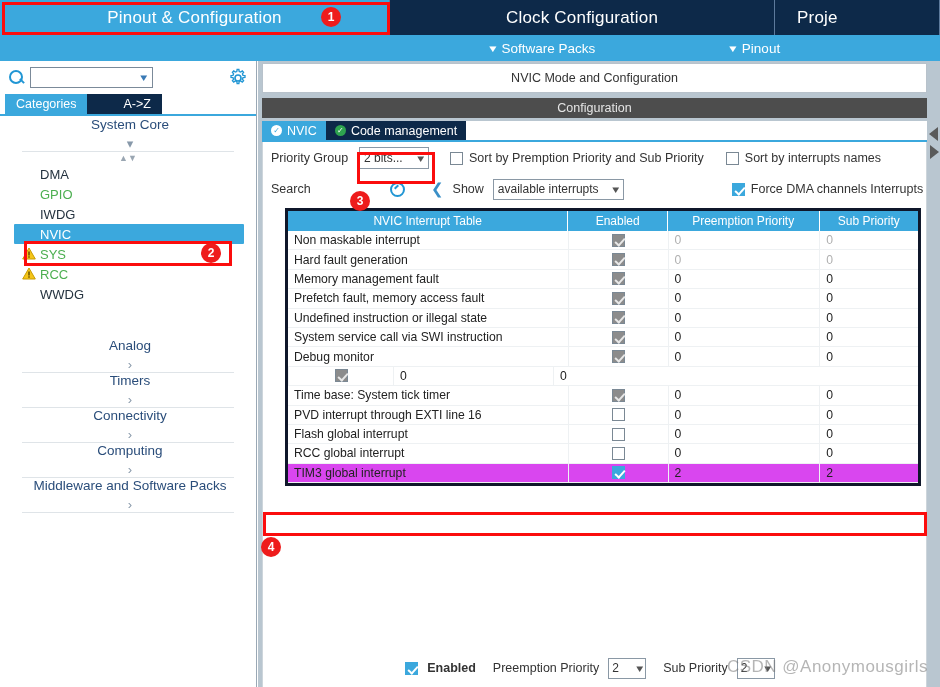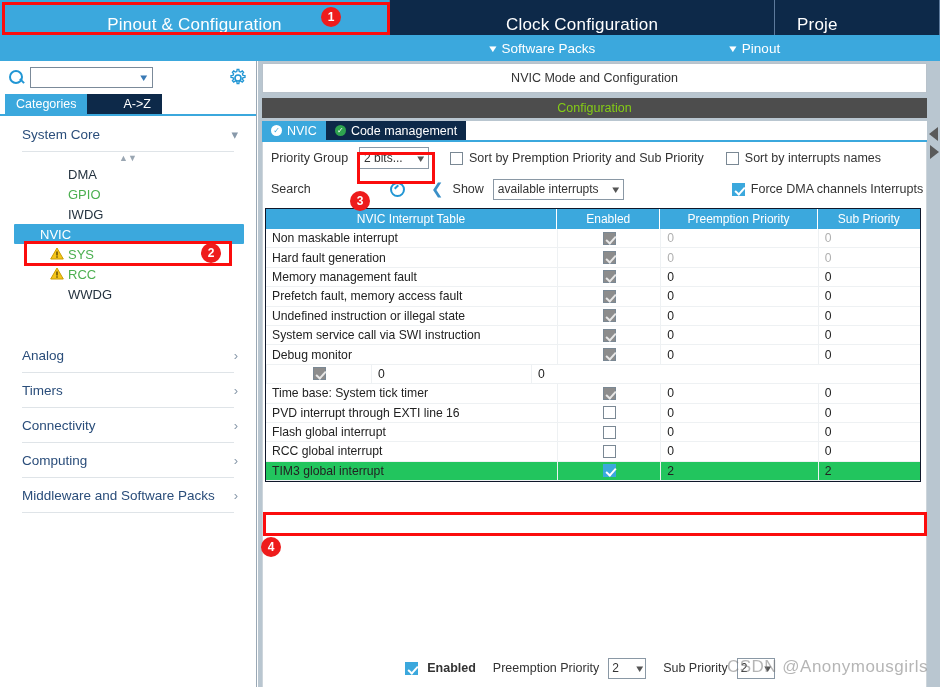--- a/index.html
+++ b/index.html
@@ -11,21 +11,21 @@
     background: #ffffff;
   }
   #app { position: relative; width: 940px; height: 687px; }
 
   
   .topbar {
     position: absolute; left: 0; top: 0; width: 940px; height: 35px;
     background: #0d2949; display: flex; align-items: stretch;
   }
   .topbar-tab {
-    display: flex; align-items: flex-end; justify-content: center;
+    display: flex; align-items: center; justify-content: center;
     color: #ffffff; font-size: 17px; letter-spacing: .2px;
     border-right: 1px solid #5d7a9c;
   }
   .tab-pinout { width: 390px; background: #3ba8dd; }
   .tab-clock  { width: 385px; }
   .tab-proj   { width: 165px; justify-content: flex-start; padding-left: 22px; }
 
   .subbar {
     position: absolute; left: 0; top: 35px; width: 940px; height: 26px;
     background: #3ba8dd; display: flex; align-items: center;
@@ -73,30 +73,30 @@
     height: 20px; padding: 0 11px; display: flex; align-items: center;
     font-size: 12.5px; color: #ffffff;
   }
   .cat-tab.sel { background: #3ba8dd; }
   .cat-tab.unsel { background: #0d2949; padding-left: 36px; }
 
   .treebox { position: absolute; left: 0; top: 56px; width: 256px; bottom: 0;
              background: #fff; overflow: hidden; }
   .group {
     display: flex; align-items: center; justify-content: space-between;
-    padding: 0 18px 0 22px; height: 34px; font-size: 13.5px; color: #2a4d7a;
+    padding: 0 18px 0 22px; height: 34px; font-size: 13.5px; color: #2a4d7a; flex-direction: column;
   }
   .group .garrow { color: #8899aa; font-size: 13px; }
   .group-sep { height: 1px; background: #dfe4e8; margin: 0 22px; }
 
   .scroll-caret { text-align: center; color: #9aa6b2; font-size: 9px; height: 12px; line-height: 12px; }
 
   .leaf {
     height: 20px; display: flex; align-items: center;
-    padding-left: 40px; font-size: 13px; position: relative; margin-left: 28px;
+    padding-left: 40px; font-size: 13px; position: relative;
   }
   .leaf.dark { color: #24323f; }
   .leaf.green { color: #4caf50; }
   .leaf.sel {
     background: #3ba8dd; color: #ffffff; margin: 0 12px 0 14px;
     padding-left: 26px; border-radius: 1px;
   }
   .warnico {
     position: absolute; left: 22px; top: 3px; width: 14px; height: 13px;
   }
@@ -107,21 +107,21 @@
     background: #b9c6d0;
   }
   .mode-title {
     margin: 2px 13px 0 4px; height: 30px; background: #ffffff;
     border: 1px solid #b8c2cb;
     display: flex; align-items: center; justify-content: center;
     font-size: 12.5px; color: #333;
   }
   .cfg-bar {
     margin: 5px 13px 0 4px; height: 20px; background: #4d4d4d;
-    color: #84cc16; font-size: 12.5px;
+    color: #e5e5e5; font-size: 12.5px;
     display: flex; align-items: center; justify-content: center;
   }
   .tabrow {
     margin: 3px 13px 0 4px; height: 21px; display: flex; align-items: stretch;
     background: #ffffff; border-bottom: 2px solid #3ba8dd;
   }
   .ctab { display: flex; align-items: center; gap: 5px; padding: 0 9px; font-size: 12.5px; color: #fff; }
   .ctab.sel { background: #3ba8dd; }
   .ctab.unsel { background: #0d2949; }
   .okdot {
@@ -165,30 +165,30 @@
   .lbl { margin-left: 6px; }
 
   .mag2 { width: 16px; height: 16px; position: relative; }
   .mag2::before { content: ""; position: absolute; left: 1px; top: 1px;
     width: 11px; height: 11px; border: 2px solid #2196d4; border-radius: 50%; }
   .mag2::after { content: ""; position: absolute; left: 5px; top: 5px;
     width: 5px; height: 2px; background: #2196d4; transform: rotate(-45deg); }
   .paren { color: #3a8fc7; font-size: 15px; }
 
   
-  .tbl { margin: 4px 5px 0 2px; border: 1px solid #0f172a; background: #fff; }
+  .tbl { margin: 4px 5px 0 22px; border: 3px solid #0f172a; background: #fff; }
   .thead { display: flex; height: 20px; }
   .th {
     background: #3ba8dd; color: #ffffff; font-size: 12px;
     display: flex; align-items: center; justify-content: center;
     border-right: 1px solid #ffffff;
   }
   .c0 { width: 296px; } .c1 { width: 105px; } .c2 { width: 160px; } .c3 { width: 104px; border-right: none; }
   .trow { display: flex; height: 19.4px; border-bottom: 1px solid #eef1f3; font-size: 12.2px; color: #222; }
-  .trow.sel { background: #22c55e; }
+  .trow.sel { background: #d946ef; }
   .td0 { width: 296px; display: flex; align-items: center; padding-left: 6px; }
   .td1 { width: 105px; display: flex; align-items: center; justify-content: center; border-left: 1px solid #eef1f3; }
   .td2 { width: 160px; display: flex; align-items: center; padding-left: 6px; border-left: 1px solid #eef1f3; }
   .td3 { width: 104px; display: flex; align-items: center; padding-left: 6px; border-left: 1px solid #eef1f3; }
   .grayv { color: #b0b0b0; }
 
   
   .bottombar {
     position: absolute; left: 4px; right: 13px; bottom: 11px; height: 28px;
     display: flex; align-items: center; justify-content: center; gap: 9px;

